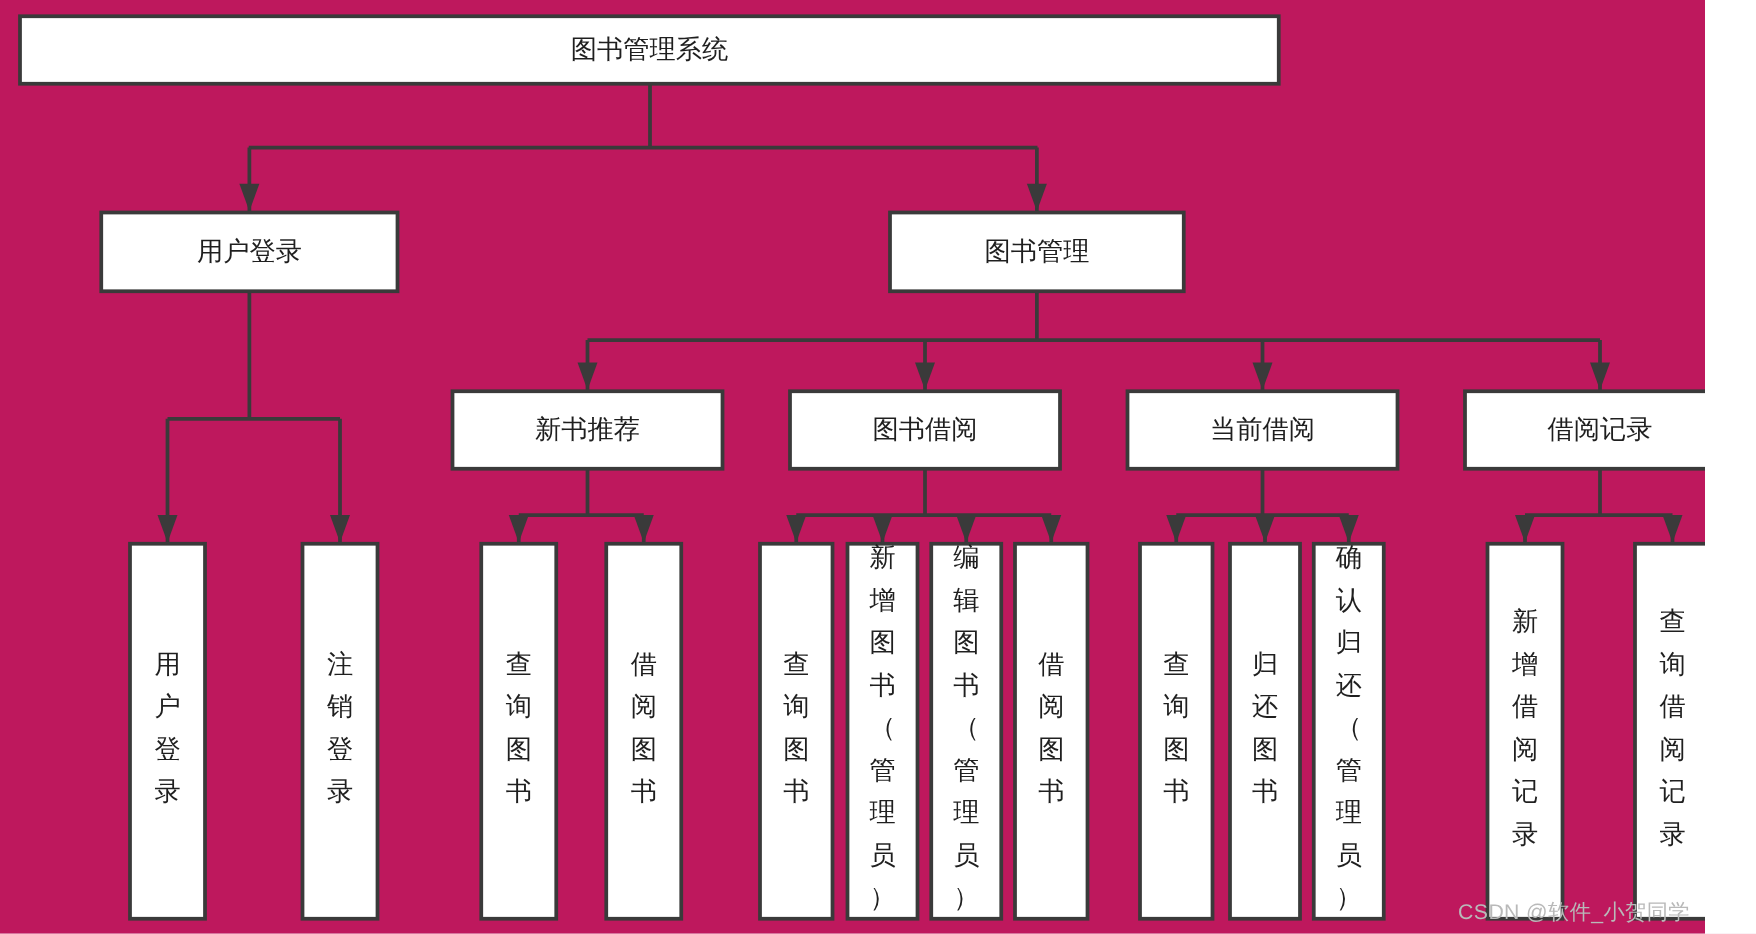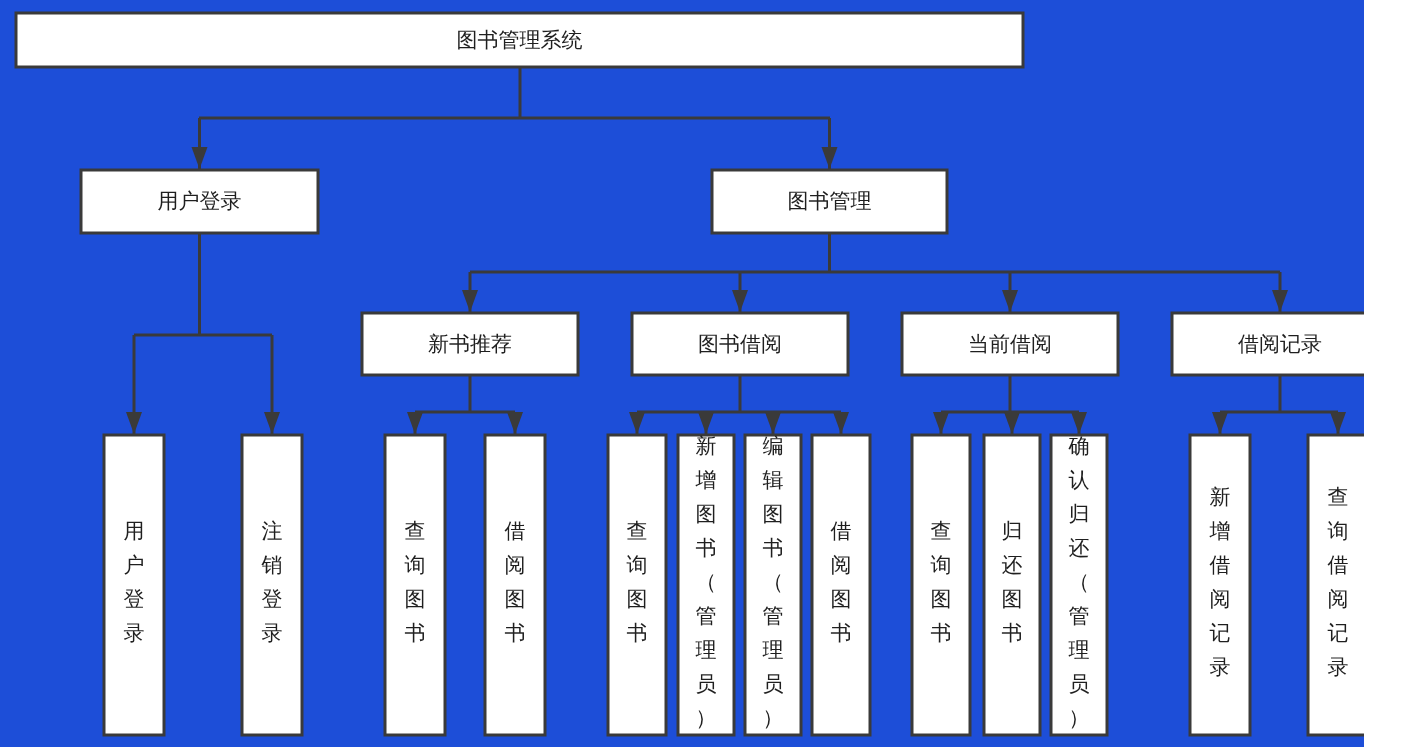--- a/index.html
+++ b/index.html
@@ -7,21 +7,21 @@
     padding: 0;
     background: #ffffff;
   }
   body {
     font-family: "Liberation Sans", "DejaVu Sans", sans-serif;
   }
   #canvas {
     position: relative;
     width: 1364px;
     height: 747px;
-    background: #1d4ed8;
+    background: #be185d;
     overflow: hidden;
   }
   svg#tree {
     position: absolute;
     left: 0;
     top: 0;
     width: 1405px;
     height: 747px;
   }
   .node-box {
@@ -159,13 +159,14 @@
         <rect x="984" y="435" width="56" height="300" rx="0" class="node-box"></rect>
         <text x="1012" y="538" class="node-label-vert"><tspan x="1012" dy="0">归</tspan><tspan x="1012" dy="34">还</tspan><tspan x="1012" dy="34">图</tspan><tspan x="1012" dy="34">书</tspan></text>
         <rect x="1051" y="435" width="56" height="300" rx="0" class="node-box"></rect>
         <text x="1079" y="453" class="node-label-vert"><tspan x="1079" dy="0">确</tspan><tspan x="1079" dy="34">认</tspan><tspan x="1079" dy="34">归</tspan><tspan x="1079" dy="34">还</tspan><tspan x="1079" dy="34">（</tspan><tspan x="1079" dy="34">管</tspan><tspan x="1079" dy="34">理</tspan><tspan x="1079" dy="34">员</tspan><tspan x="1079" dy="34">）</tspan></text>
         <rect x="1190" y="435" width="60" height="300" rx="0" class="node-box"></rect>
         <text x="1220" y="504" class="node-label-vert"><tspan x="1220" dy="0">新</tspan><tspan x="1220" dy="34">增</tspan><tspan x="1220" dy="34">借</tspan><tspan x="1220" dy="34">阅</tspan><tspan x="1220" dy="34">记</tspan><tspan x="1220" dy="34">录</tspan></text>
         <rect x="1308" y="435" width="60" height="300" rx="0" class="node-box"></rect>
         <text x="1338" y="504" class="node-label-vert"><tspan x="1338" dy="0">查</tspan><tspan x="1338" dy="34">询</tspan><tspan x="1338" dy="34">借</tspan><tspan x="1338" dy="34">阅</tspan><tspan x="1338" dy="34">记</tspan><tspan x="1338" dy="34">录</tspan></text>
       </g>
   </svg>
+  <div class="watermark">CSDN @软件_小贺同学</div>
 </div>
 
 </body></html>

